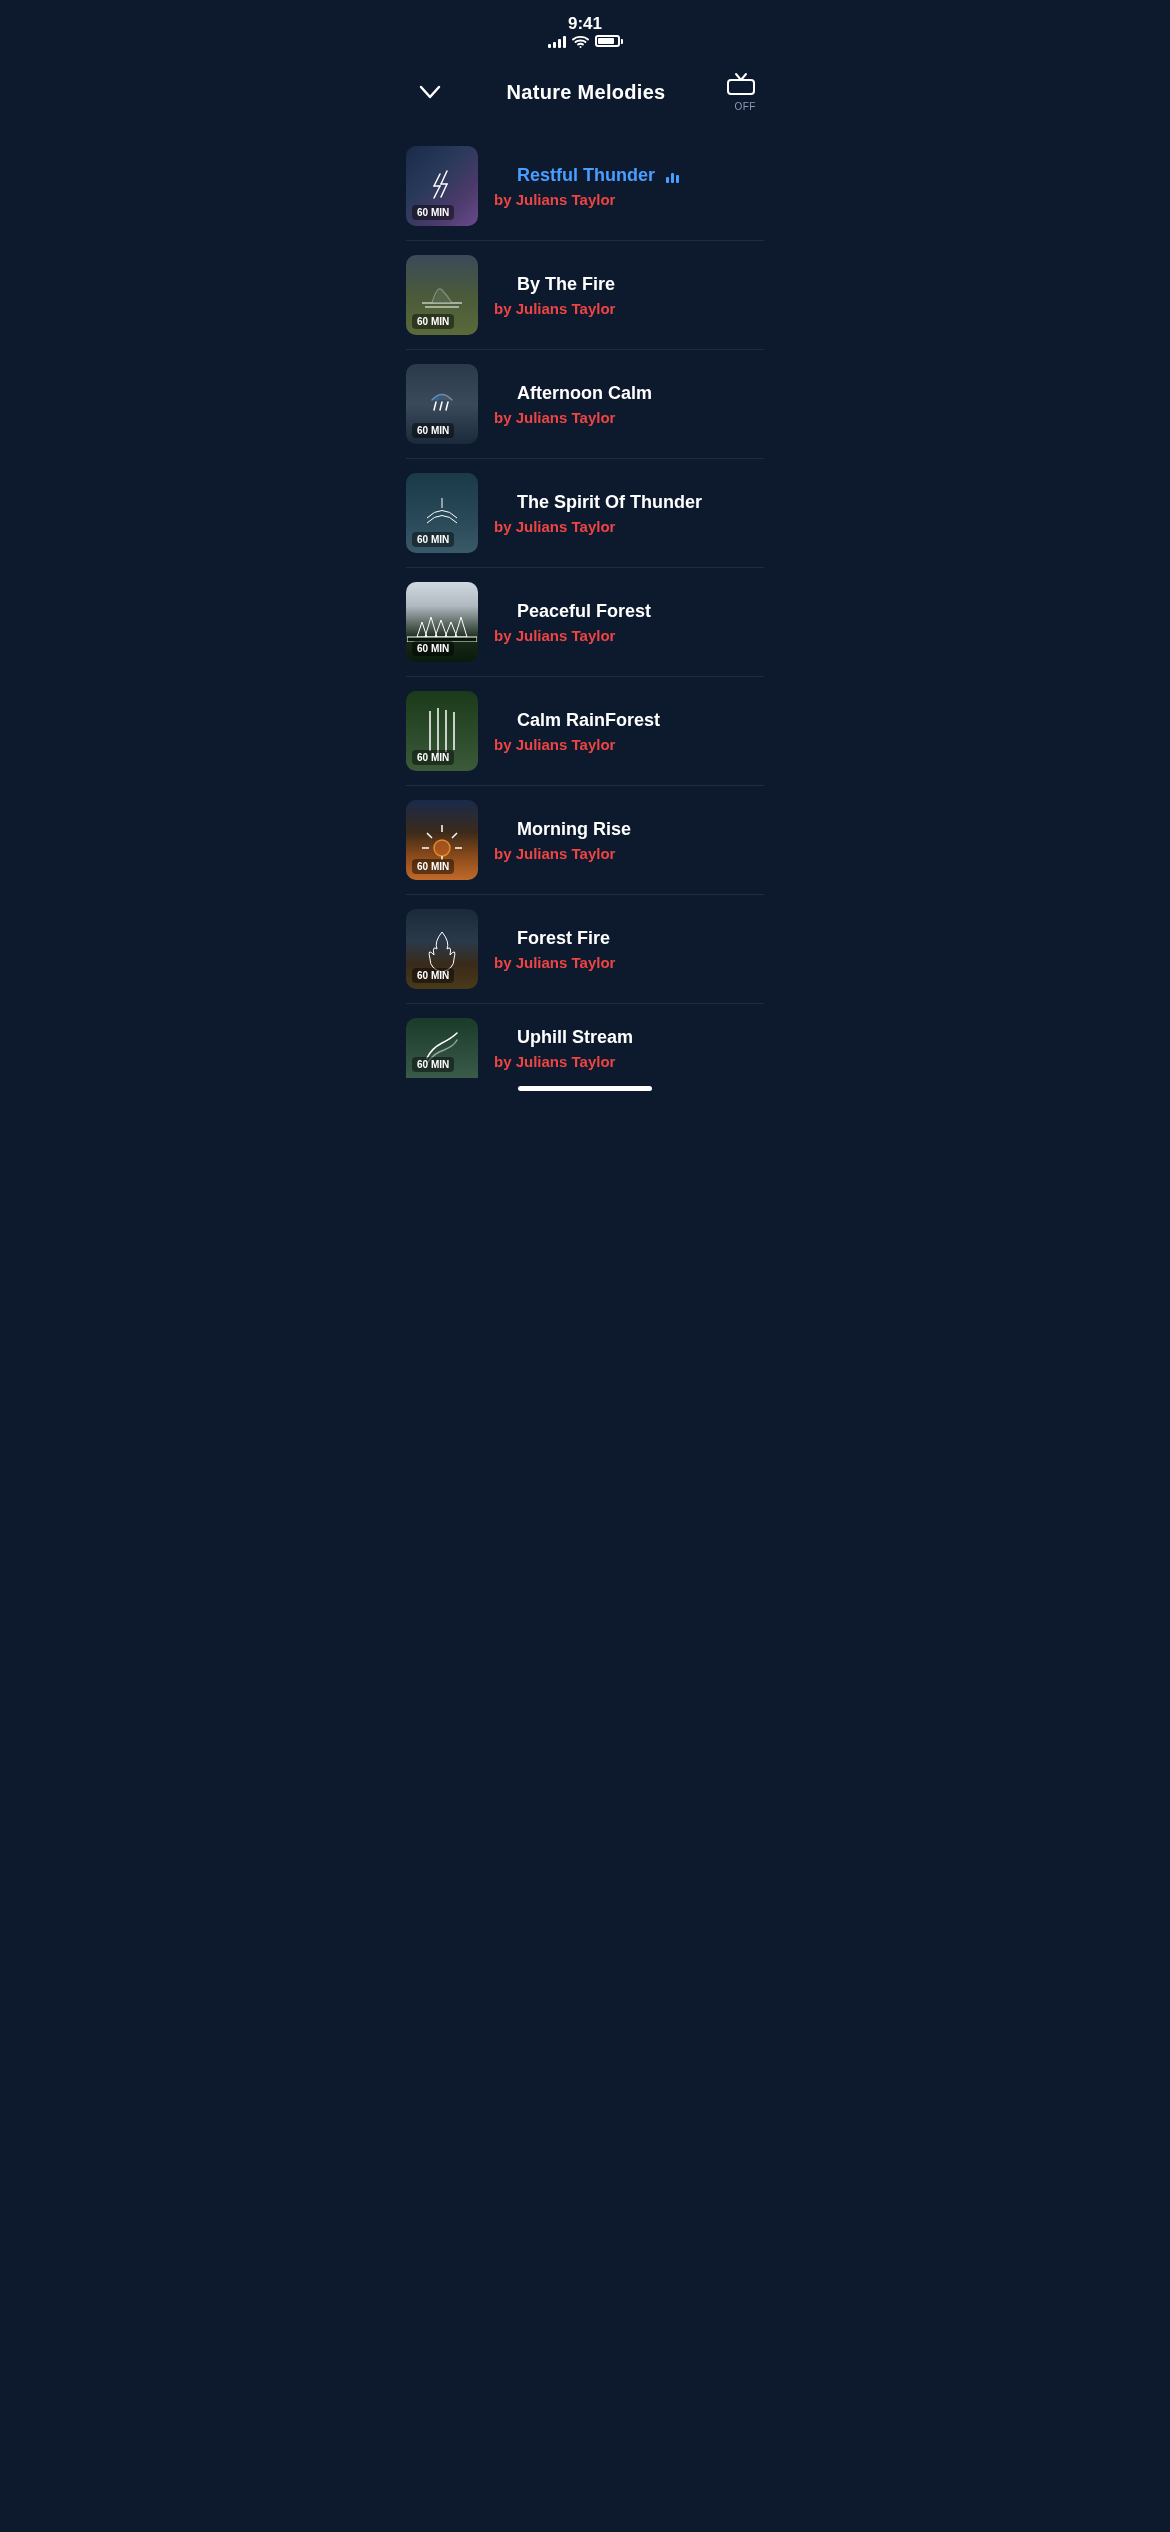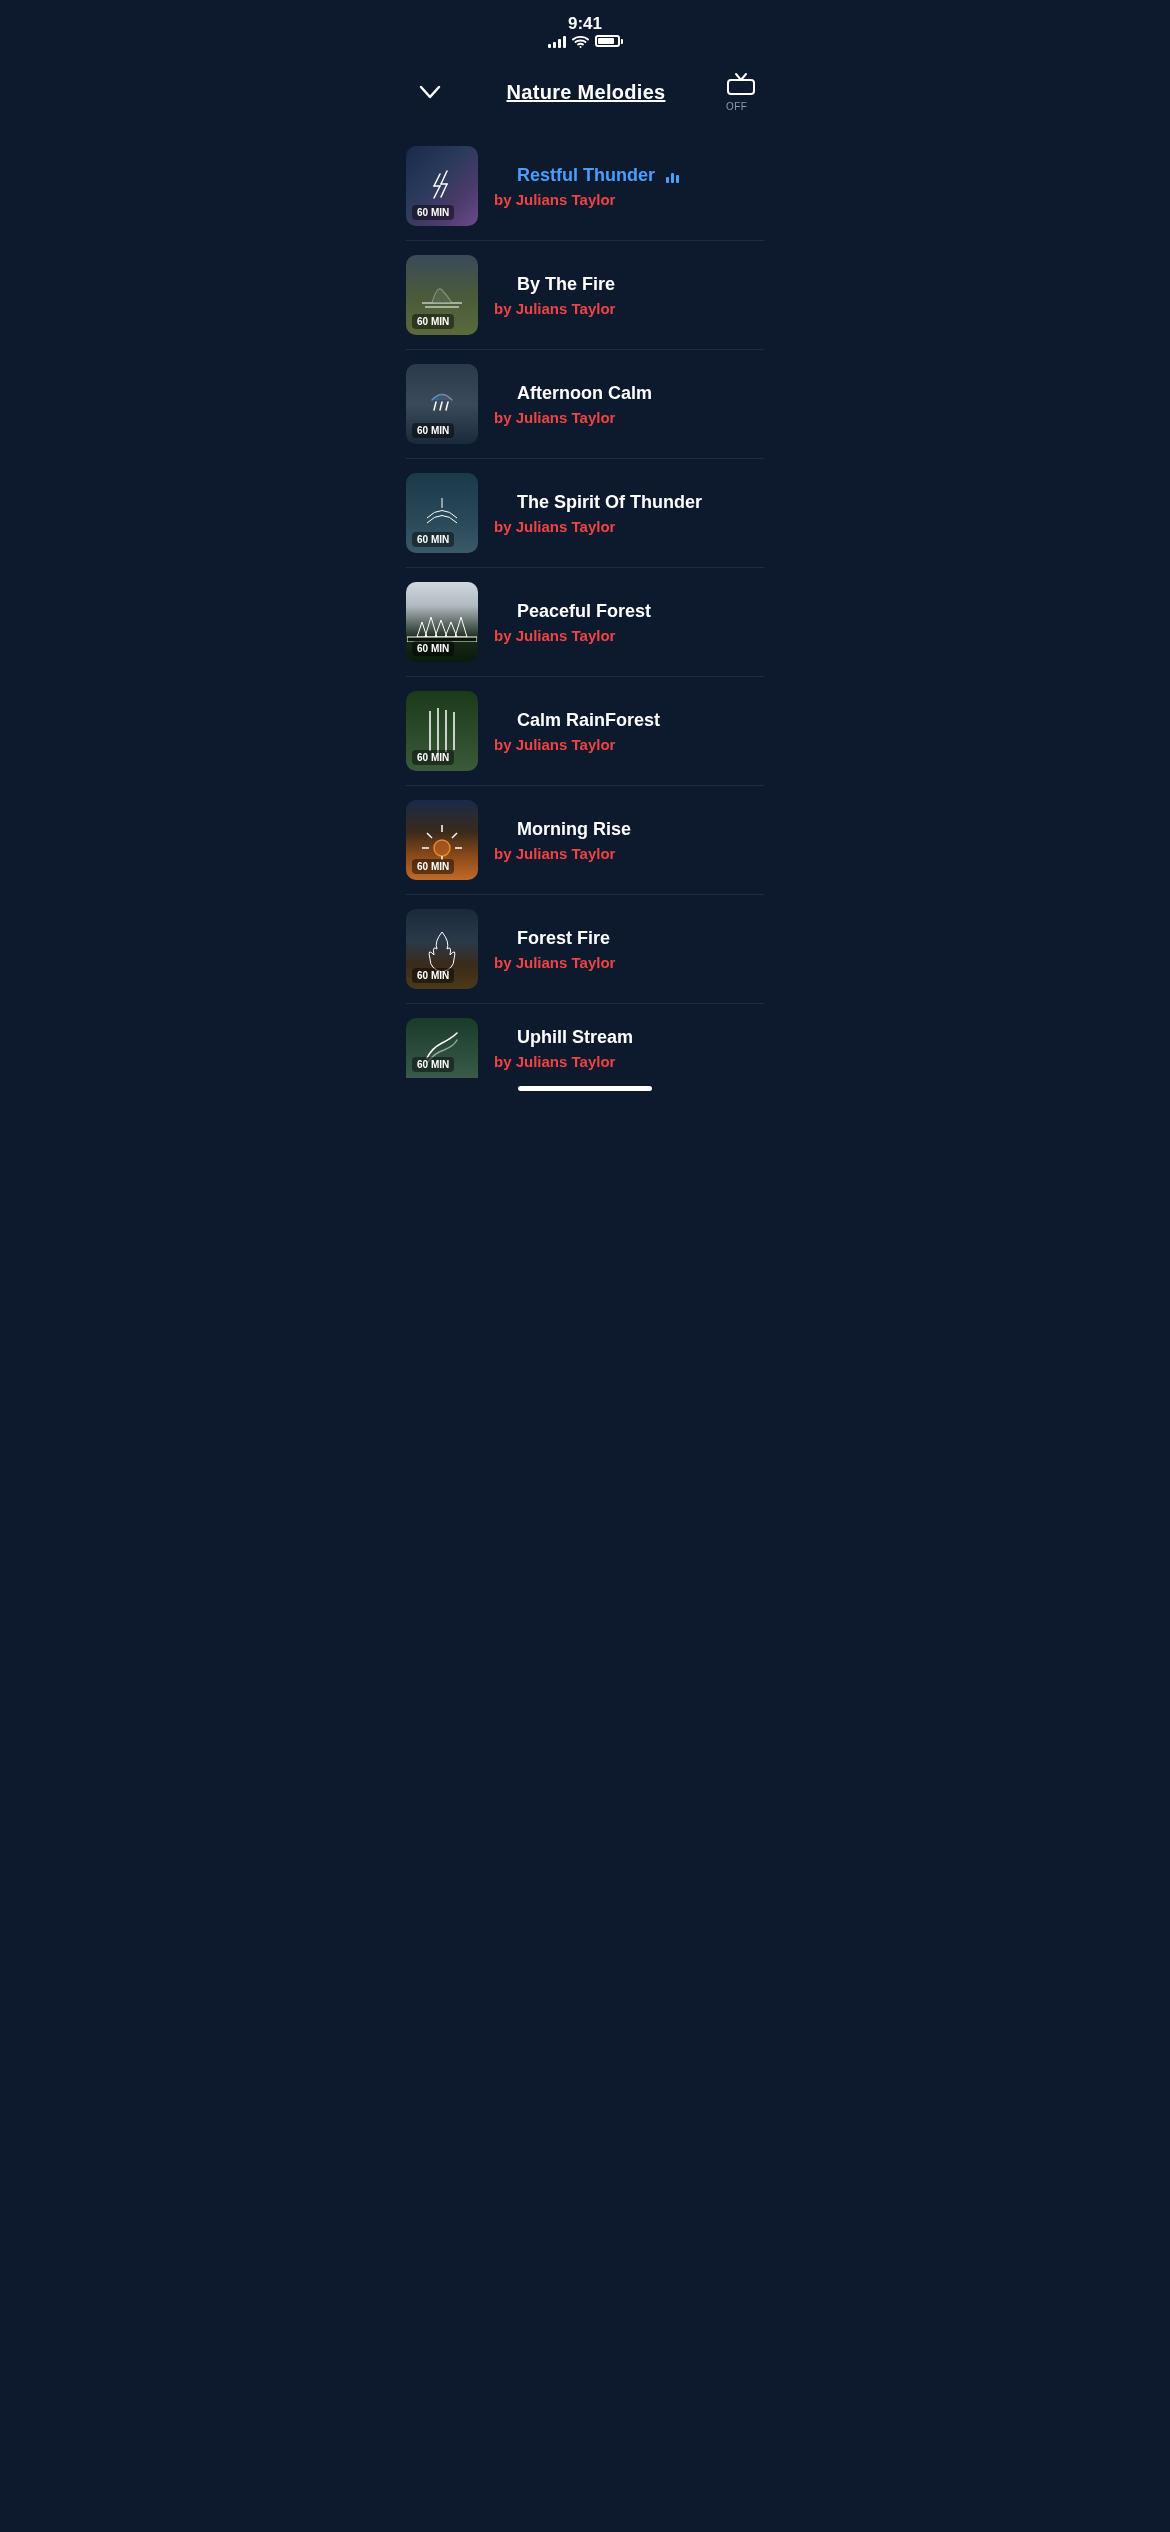--- a/index.html
+++ b/index.html
@@ -91,26 +91,25 @@
       display: flex;
       align-items: center;
       justify-content: center;
       cursor: pointer;
     }
     .header-title {
       font-size: 20px;
       font-weight: 600;
       color: #ffffff;
       letter-spacing: 0.3px;
-      text-decoration: underline;
     }
     .repeat-btn {
       display: flex;
       flex-direction: column;
-      align-items: flex-start;
+      align-items: flex-end;
       gap: 3px;
       cursor: pointer;
     }
     .repeat-label {
       font-size: 10px;
       color: #8a9bb5;
       letter-spacing: 0.5px;
     }
 
     

